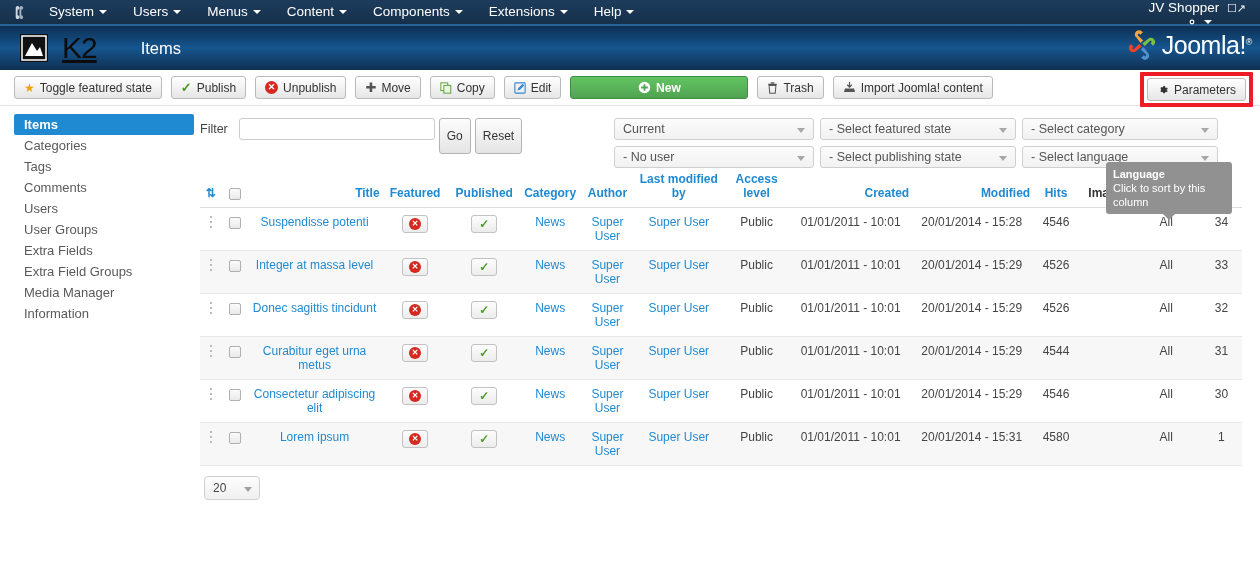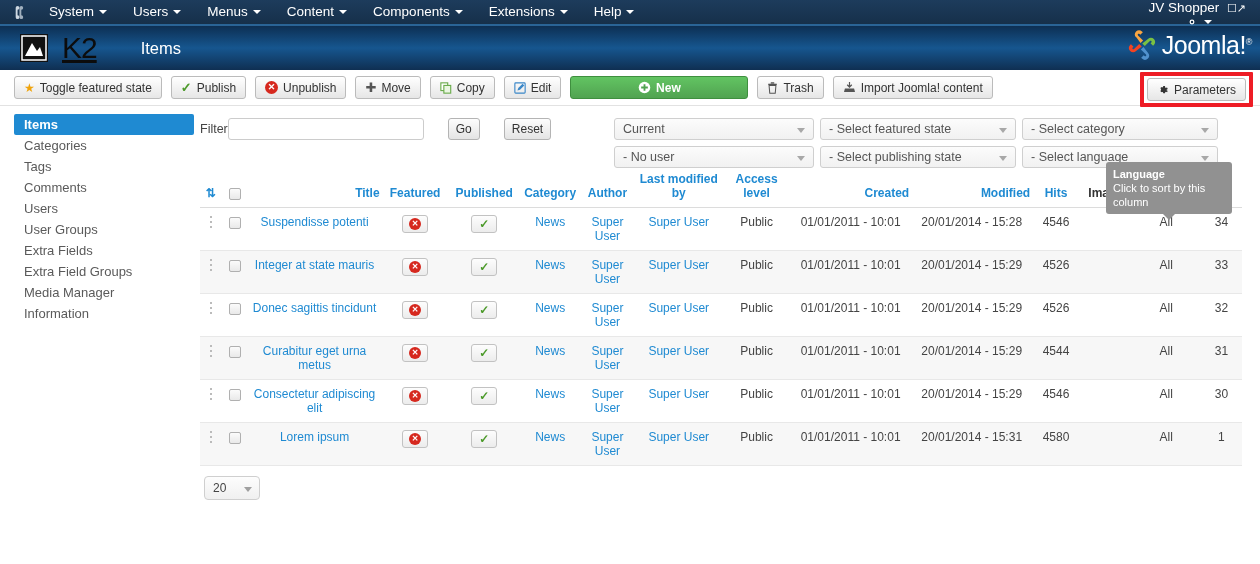--- a/index.html
+++ b/index.html
@@ -113,28 +113,28 @@
   .side-item.active {
     background:#1f8ad2; color:#ffffff; font-weight:bold;
     border-radius:2px; width:180px;
   }
 
   .content { flex:1; padding-right:18px; position:relative; }
 
   
   .filterbar { display:flex; padding-top:12px; position:relative; height:62px; }
   .filter-left { display:flex; align-items:flex-start; }
-  .filter-label { font-size:12.5px; color:#444; padding-top:4px; margin-right:0;text-align:right; }
+  .filter-label { font-size:12.5px; color:#444; padding-top:4px; margin-right:11px;text-align:right; }
   .txtinput {
     width:196px; height:22px; border:1px solid #ccc; border-radius:3px;
     background:#fff; font-size:12px; padding:0 5px; color:#333;
     font-family:"Liberation Sans", sans-serif;
   }
   .smallbtn {
-    height:22px; margin-left:24px; padding:0 7px; font-size:12px;
+    height:36px; margin-left:4px; padding:0 7px; font-size:12px;
     border:1px solid #b4b4b4; border-radius:3px;
     background:linear-gradient(to bottom,#fdfdfd 0%,#e4e4e4 100%);
     cursor:pointer; color:#333; font-family:"Liberation Sans", sans-serif;
   }
   .selgrid {
     position:absolute; left:414px; top:12px;
     display:grid; grid-template-columns:200px 196px 196px;
     gap:6px 6px;
   }
   .sel {
@@ -475,21 +475,21 @@
           <td class="leftal">01/01/2011 - 10:01</td>
           <td class="leftal">20/01/2014 - 15:28</td>
           <td>4546</td>
           <td></td>
           <td>All</td>
           <td>34</td>
         </tr>
         <tr>
           <td><span class="grip"></span></td>
           <td><span class="cbox"></span></td>
-          <td class="leftal"><span class="link">Integer at state mauris</span></td>
+          <td class="leftal"><span class="link">Integer at massa level</span></td>
           <td><span class="statebtn">
                 <span class="x-circle">✕</span>
               </span></td>
           <td><span class="statebtn">
                 <span class="check-green">✓</span>
               </span></td>
           <td><span class="link">News</span></td>
           <td><span class="link">Super User</span></td>
           <td><span class="link">Super User</span></td>
           <td>Public</td>

